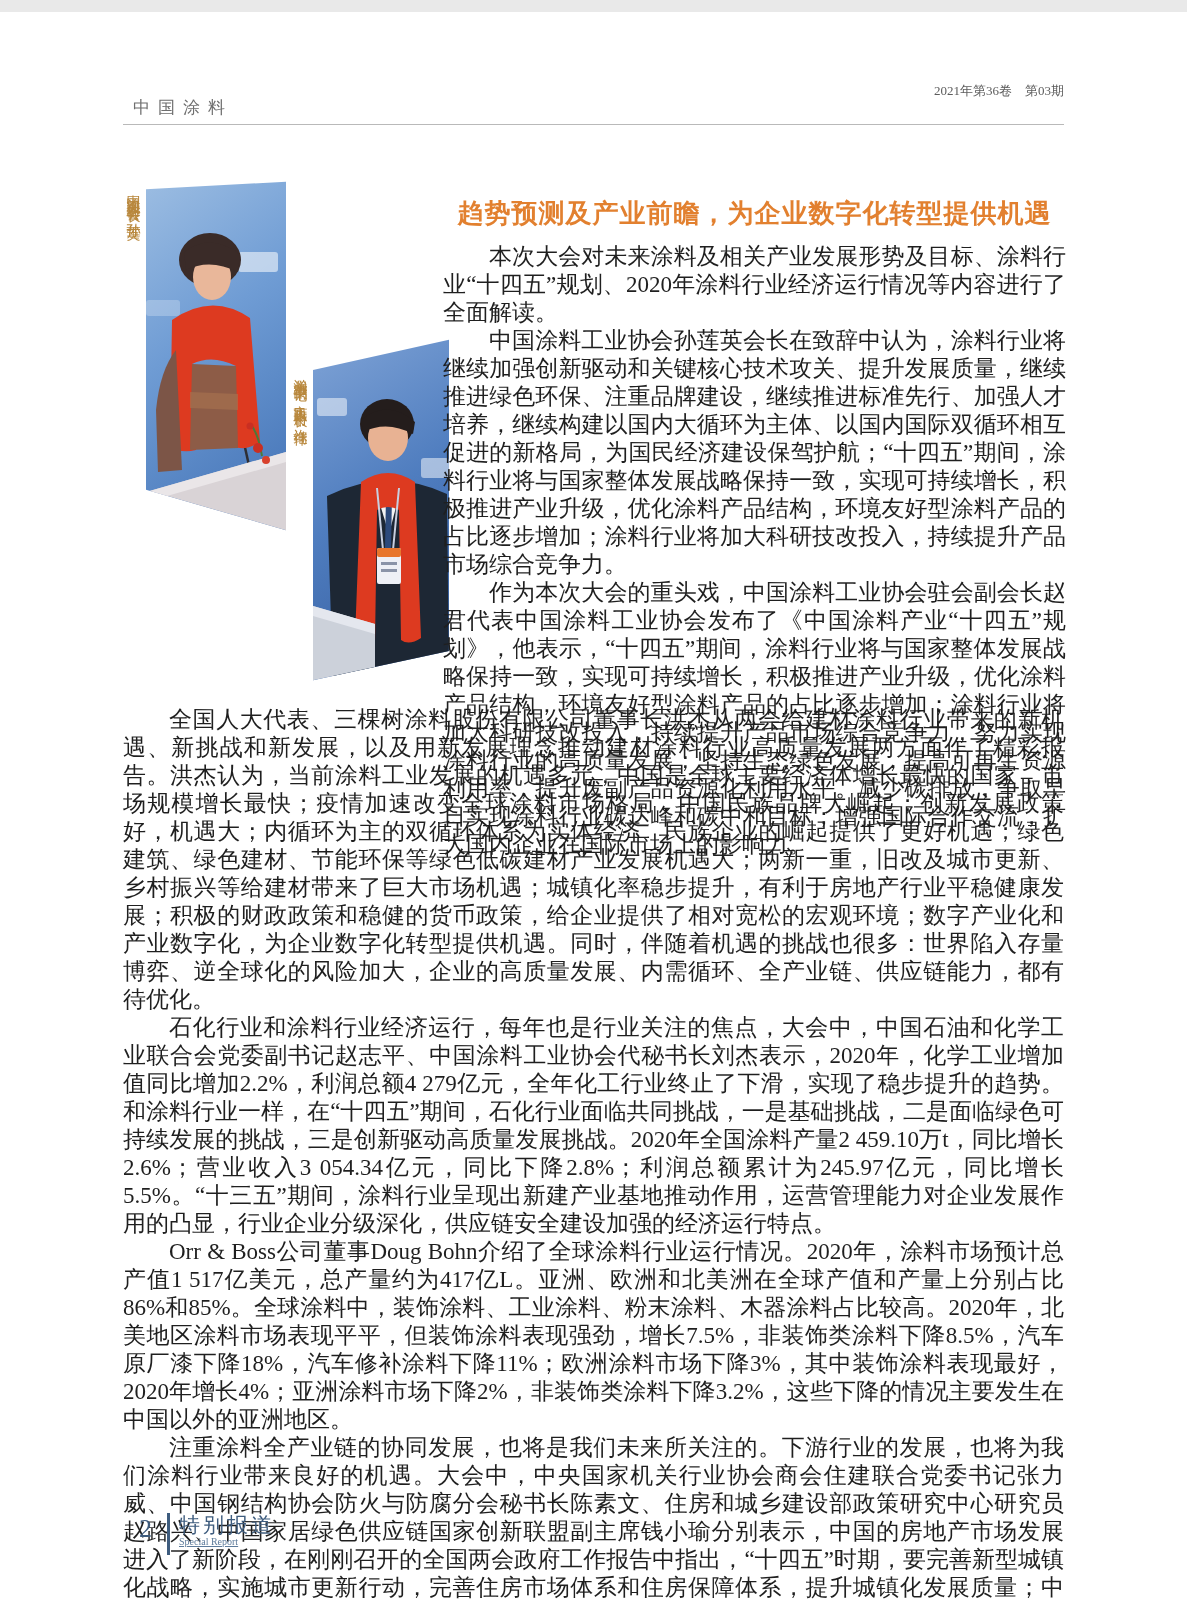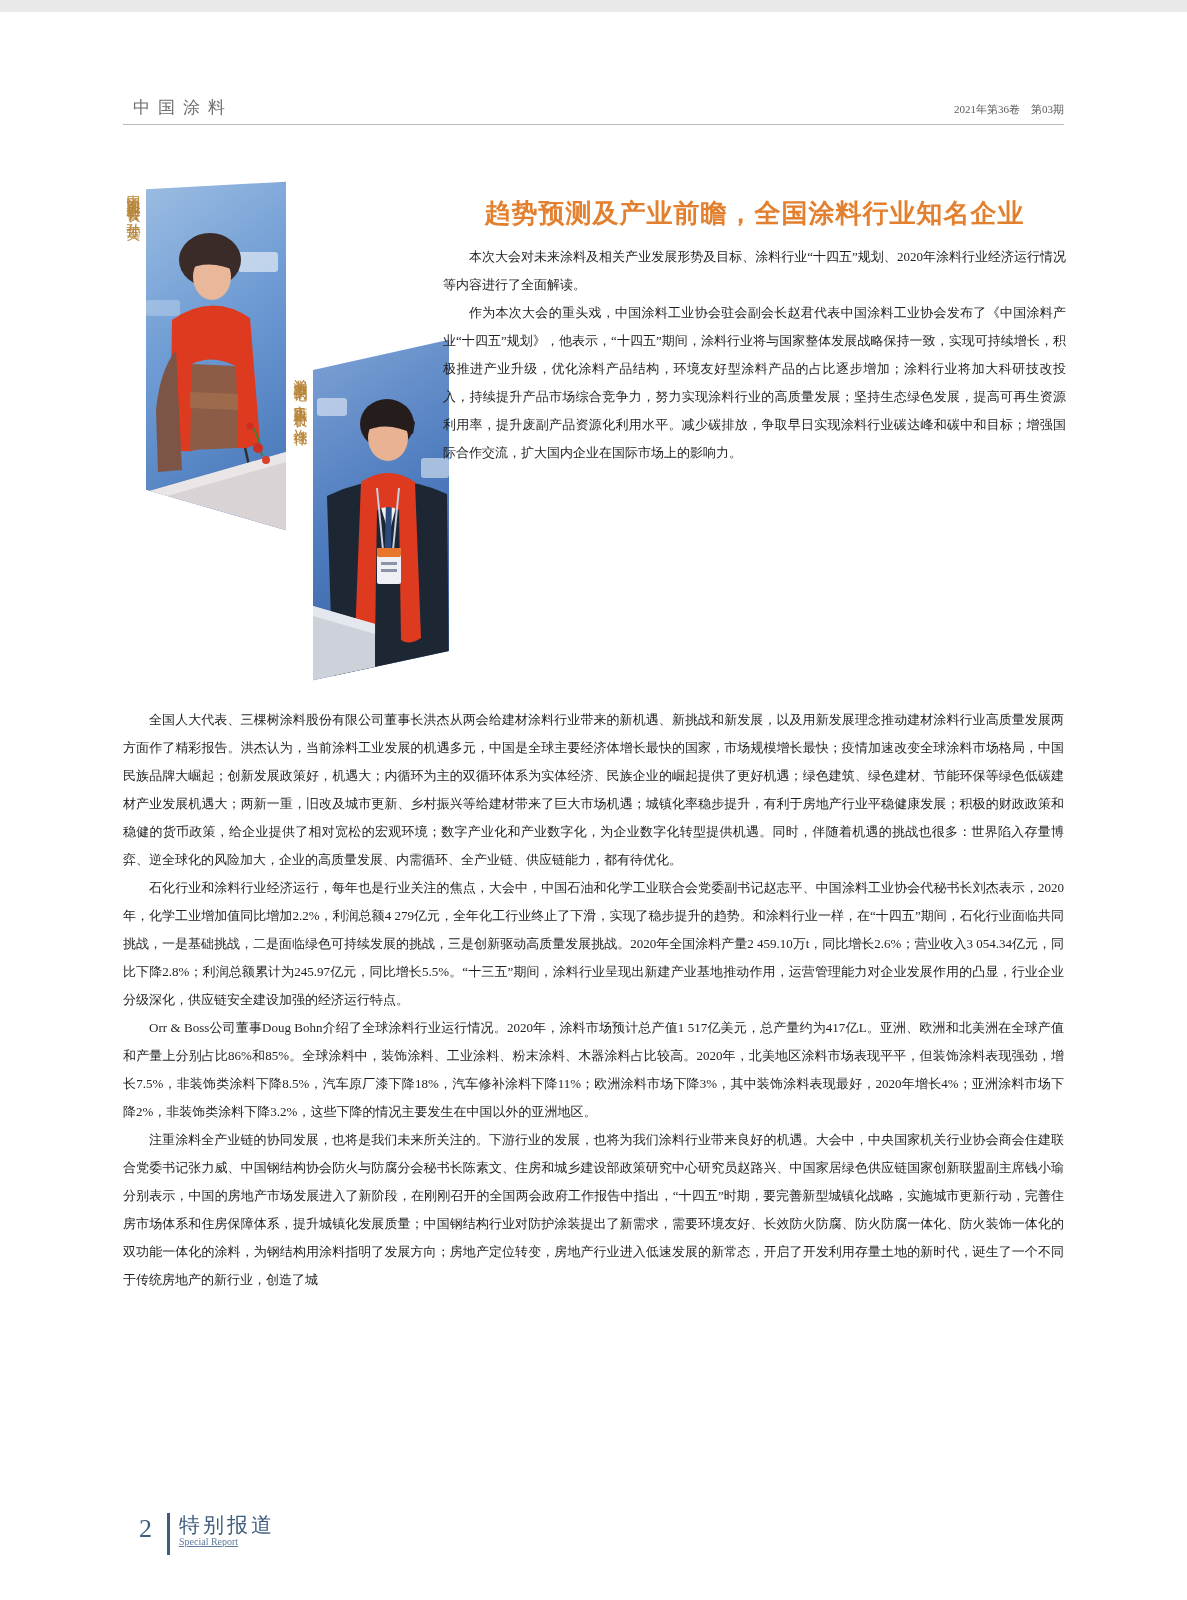--- a/index.html
+++ b/index.html
@@ -4,21 +4,21 @@
 <style>
   html,body { margin:0; padding:0; background:#e9e9e9; }
   .page {
     position:relative; width:1187px; height:1600px; margin:12px auto;
     background:#ffffff; overflow:hidden;
     font-family:"Liberation Serif","DejaVu Serif",serif;
     color:#1f1f1f;
   }
   
   .hdr-left  { position:absolute; left:133px; top:84px; font-size:17px; color:#6e6e6e; letter-spacing:8px; }
-  .hdr-right { position:absolute; right:123px; top:90px; font-size:11px; color:#5c5c5c; }
+  .hdr-right { position:absolute; right:123px; top:70px; font-size:13px; color:#5c5c5c; }
   .hdr-rule  { position:absolute; left:123px; top:112px; width:941px; height:1px; background:#b9b9b9; }
   
   .intro { position:absolute; left:123px; top:130px; width:941px; font-size:19px; line-height:28px; text-align:justify; }
   
   .vcap { position:absolute; writing-mode:vertical-rl; text-orientation:upright;
           font-size:14px; letter-spacing:1.5px; color:#b8873c; }
   .vcap1 { left:124px; top:172px; height:480px; }
   .vcap2 { left:291px; top:356px; height:310px; }
   .vcap .vname { margin-top:13px; }
   
@@ -27,21 +27,21 @@
             clip-path:polygon(0 2.6%, 100% 0.5%, 100% 99.5%, 0 88%); }
   .photo2 { left:313px; top:326px; width:136px; height:344px;
             clip-path:polygon(0 9.3%, 100% 0.5%, 100% 91%, 0 99.5%); }
   .photo svg { display:block; width:100%; height:100%; }
   
   .col-right { position:absolute; left:443px; top:184px; width:623px; }
   .headline { margin:0 0 12px 0; text-align:center;
               font-family:"Liberation Sans","DejaVu Sans",sans-serif;
               font-size:26px; font-weight:bold; color:#e2802f; letter-spacing:1px; }
   .col-right p, .full p {
-      margin:0; font-size:13px; line-height:28px;
+      margin:0; font-size:23px; line-height:28px;
       text-align:justify; text-indent:2em; }
   
   .full { position:absolute; left:123px; top:694px; width:941px; }
   
   .pagenum  { position:absolute; left:139px; top:1502px; font-size:26px; color:#3e5c7e; }
   .foot-bar { position:absolute; left:167px; top:1501px; width:3px; height:42px; background:#3e5c7e; }
   .foot-cn  { position:absolute; left:179px; top:1499px; font-size:21px; font-weight:normal;
               color:#3e5c7e; letter-spacing:3px; font-family:"Liberation Sans","DejaVu Sans",sans-serif; }
   .foot-en  { position:absolute; left:179px; top:1524px; font-size:10px; color:#5d7b9b;text-decoration:underline; }
 </style>
@@ -124,22 +124,23 @@
       <rect x="64" y="210" width="24" height="9" rx="2" fill="#e8762c"></rect>
       <rect x="68" y="224" width="16" height="3" fill="#8a93a8"></rect>
       <rect x="68" y="231" width="16" height="3" fill="#8a93a8"></rect>
 
       <polygon points="0,268 62,286 62,344 0,344" fill="#ccd1da"></polygon>
       <polygon points="0,268 62,286 62,296 0,278" fill="#e4e7ee"></polygon>
     </svg>
   </div>
 
   <div class="col-right">
-    <h2 class="headline">趋势预测及产业前瞻，全国涂料行业知名企业</h2>
+    <h2 class="headline">趋势预测及产业前瞻，为企业数字化转型提供机遇</h2>
     <p>本次大会对未来涂料及相关产业发展形势及目标、涂料行业“十四五”规划、2020年涂料行业经济运行情况等内容进行了全面解读。</p>
+    <p>中国涂料工业协会孙莲英会长在致辞中认为，涂料行业将继续加强创新驱动和关键核心技术攻关、提升发展质量，继续推进绿色环保、注重品牌建设，继续推进标准先行、加强人才培养，继续构建以国内大循环为主体、以国内国际双循环相互促进的新格局，为国民经济建设保驾护航；“十四五”期间，涂料行业将与国家整体发展战略保持一致，实现可持续增长，积极推进产业升级，优化涂料产品结构，环境友好型涂料产品的占比逐步增加；涂料行业将加大科研技改投入，持续提升产品市场综合竞争力。</p>
     <p>作为本次大会的重头戏，中国涂料工业协会驻会副会长赵君代表中国涂料工业协会发布了《中国涂料产业“十四五”规划》，他表示，“十四五”期间，涂料行业将与国家整体发展战略保持一致，实现可持续增长，积极推进产业升级，优化涂料产品结构，环境友好型涂料产品的占比逐步增加；涂料行业将加大科研技改投入，持续提升产品市场综合竞争力，努力实现涂料行业的高质量发展；坚持生态绿色发展，提高可再生资源利用率，提升废副产品资源化利用水平。减少碳排放，争取早日实现涂料行业碳达峰和碳中和目标；增强国际合作交流，扩大国内企业在国际市场上的影响力。</p>
   </div>
 
   <div class="full">
     <p>全国人大代表、三棵树涂料股份有限公司董事长洪杰从两会给建材涂料行业带来的新机遇、新挑战和新发展，以及用新发展理念推动建材涂料行业高质量发展两方面作了精彩报告。洪杰认为，当前涂料工业发展的机遇多元，中国是全球主要经济体增长最快的国家，市场规模增长最快；疫情加速改变全球涂料市场格局，中国民族品牌大崛起；创新发展政策好，机遇大；内循环为主的双循环体系为实体经济、民族企业的崛起提供了更好机遇；绿色建筑、绿色建材、节能环保等绿色低碳建材产业发展机遇大；两新一重，旧改及城市更新、乡村振兴等给建材带来了巨大市场机遇；城镇化率稳步提升，有利于房地产行业平稳健康发展；积极的财政政策和稳健的货币政策，给企业提供了相对宽松的宏观环境；数字产业化和产业数字化，为企业数字化转型提供机遇。同时，伴随着机遇的挑战也很多：世界陷入存量博弈、逆全球化的风险加大，企业的高质量发展、内需循环、全产业链、供应链能力，都有待优化。</p>
     <p>石化行业和涂料行业经济运行，每年也是行业关注的焦点，大会中，中国石油和化学工业联合会党委副书记赵志平、中国涂料工业协会代秘书长刘杰表示，2020年，化学工业增加值同比增加2.2%，利润总额4 279亿元，全年化工行业终止了下滑，实现了稳步提升的趋势。和涂料行业一样，在“十四五”期间，石化行业面临共同挑战，一是基础挑战，二是面临绿色可持续发展的挑战，三是创新驱动高质量发展挑战。2020年全国涂料产量2 459.10万t，同比增长2.6%；营业收入3 054.34亿元，同比下降2.8%；利润总额累计为245.97亿元，同比增长5.5%。“十三五”期间，涂料行业呈现出新建产业基地推动作用，运营管理能力对企业发展作用的凸显，行业企业分级深化，供应链安全建设加强的经济运行特点。</p>
     <p>Orr &amp; Boss公司董事Doug Bohn介绍了全球涂料行业运行情况。2020年，涂料市场预计总产值1 517亿美元，总产量约为417亿L。亚洲、欧洲和北美洲在全球产值和产量上分别占比86%和85%。全球涂料中，装饰涂料、工业涂料、粉末涂料、木器涂料占比较高。2020年，北美地区涂料市场表现平平，但装饰涂料表现强劲，增长7.5%，非装饰类涂料下降8.5%，汽车原厂漆下降18%，汽车修补涂料下降11%；欧洲涂料市场下降3%，其中装饰涂料表现最好，2020年增长4%；亚洲涂料市场下降2%，非装饰类涂料下降3.2%，这些下降的情况主要发生在中国以外的亚洲地区。</p>
     <p>注重涂料全产业链的协同发展，也将是我们未来所关注的。下游行业的发展，也将为我们涂料行业带来良好的机遇。大会中，中央国家机关行业协会商会住建联合党委书记张力威、中国钢结构协会防火与防腐分会秘书长陈素文、住房和城乡建设部政策研究中心研究员赵路兴、中国家居绿色供应链国家创新联盟副主席钱小瑜分别表示，中国的房地产市场发展进入了新阶段，在刚刚召开的全国两会政府工作报告中指出，“十四五”时期，要完善新型城镇化战略，实施城市更新行动，完善住房市场体系和住房保障体系，提升城镇化发展质量；中国钢结构行业对防护涂装提出了新需求，需要环境友好、长效防火防腐、防火防腐一体化、防火装饰一体化的双功能一体化的涂料，为钢结构用涂料指明了发展方向；房地产定位转变，房地产行业进入低速发展的新常态，开启了开发利用存量土地的新时代，诞生了一个不同于传统房地产的新行业，创造了城</p>
   </div>
 

